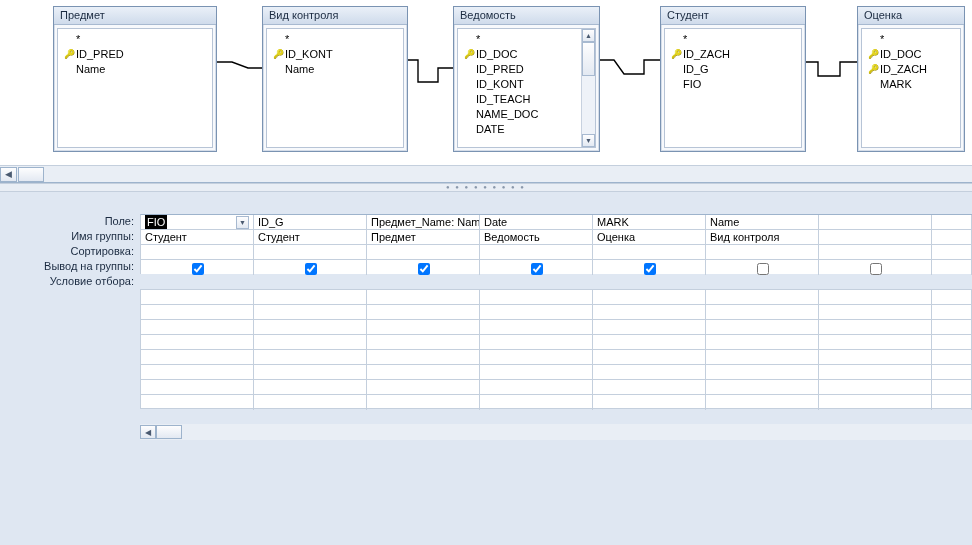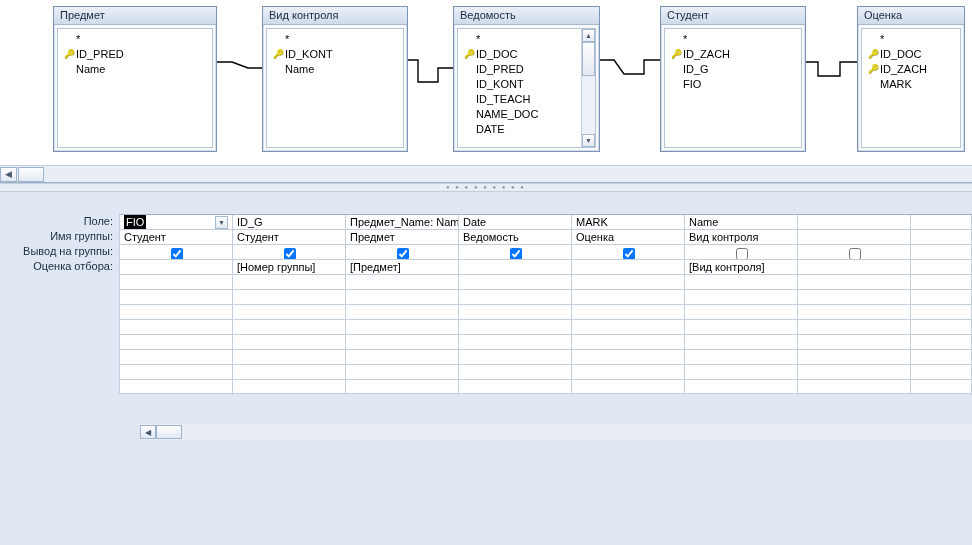--- a/index.html
+++ b/index.html
@@ -121,21 +121,21 @@
     line-height: 7px;
   }
   
   .qbe-wrap {
     background: #dfe7f2;
     height: calc(545px - 183px - 9px);
     position: relative;
   }
   .qbe-row { display: flex; height: 15px; }
   .qbe-label {
-    width: 119px;
+    width: 140px;
     text-align: right;
     padding-right: 6px;
     font-size: 11px;
     color: #1a2a40;
     padding-top: 1px;
   }
   .qbe-cells {
     display: flex;
     flex: 1;
     background: #fff;
@@ -367,47 +367,50 @@
       <div class="qbe-cell col-w">Студент</div>
       <div class="qbe-cell col-w">Предмет</div>
       <div class="qbe-cell col-w">Ведомость</div>
       <div class="qbe-cell col-w">Оценка</div>
       <div class="qbe-cell col-w">Вид контроля</div>
       <div class="qbe-cell col-w"></div>
       <div class="qbe-cell" style="flex:1"></div>
     </div>
   </div>
 
+  <div class="qbe-row">
+    <div class="qbe-label">Сортировка:</div>
+    <div class="qbe-cells">
+      <div class="qbe-cell col-w"></div>
+      <div class="qbe-cell col-w"></div>
+      <div class="qbe-cell col-w"></div>
+      <div class="qbe-cell col-w"></div>
+      <div class="qbe-cell col-w"></div>
+      <div class="qbe-cell col-w"></div>
+      <div class="qbe-cell col-w"></div>
+      <div class="qbe-cell" style="flex:1"></div>
+    </div>
+  </div>
 
   <div class="qbe-row">
     <div class="qbe-label">Вывод на группы:</div>
     <div class="qbe-cells">
       <div class="qbe-cell col-w chk"><input type="checkbox" checked="" style=""></div>
       <div class="qbe-cell col-w chk"><input type="checkbox" checked="" style=""></div>
       <div class="qbe-cell col-w chk"><input type="checkbox" checked="" style=""></div>
       <div class="qbe-cell col-w chk"><input type="checkbox" checked="" style=""></div>
       <div class="qbe-cell col-w chk"><input type="checkbox" checked="" style=""></div>
       <div class="qbe-cell col-w chk"><input type="checkbox" style=""></div>
       <div class="qbe-cell col-w chk"><input type="checkbox" style=""></div>
       <div class="qbe-cell" style="flex:1"></div>
     </div>
   </div>
 
   <div class="qbe-row">
-    <div class="qbe-label">Оценка отбора:</div>
-    <div class="qbe-cells">
-      <div class="qbe-cell col-w"></div>
-      <div class="qbe-cell col-w">[Номер группы]</div>
-      <div class="qbe-cell col-w">[Предмет]</div>
-      <div class="qbe-cell col-w"></div>
-      <div class="qbe-cell col-w"></div>
-      <div class="qbe-cell col-w">[Вид контроля]</div>
-      <div class="qbe-cell col-w"></div>
-      <div class="qbe-cell" style="flex:1"></div>
-    </div>
+    <div class="qbe-label">Условие отбора:</div>
   </div>
 
 
   <div class="qbe-extra-rows">
     <div class="qbe-row">
         <div class="qbe-label"></div>
         <div class="qbe-cells">
           <div class="qbe-cell col-w"></div>
           <div class="qbe-cell col-w"></div>
           <div class="qbe-cell col-w"></div>

